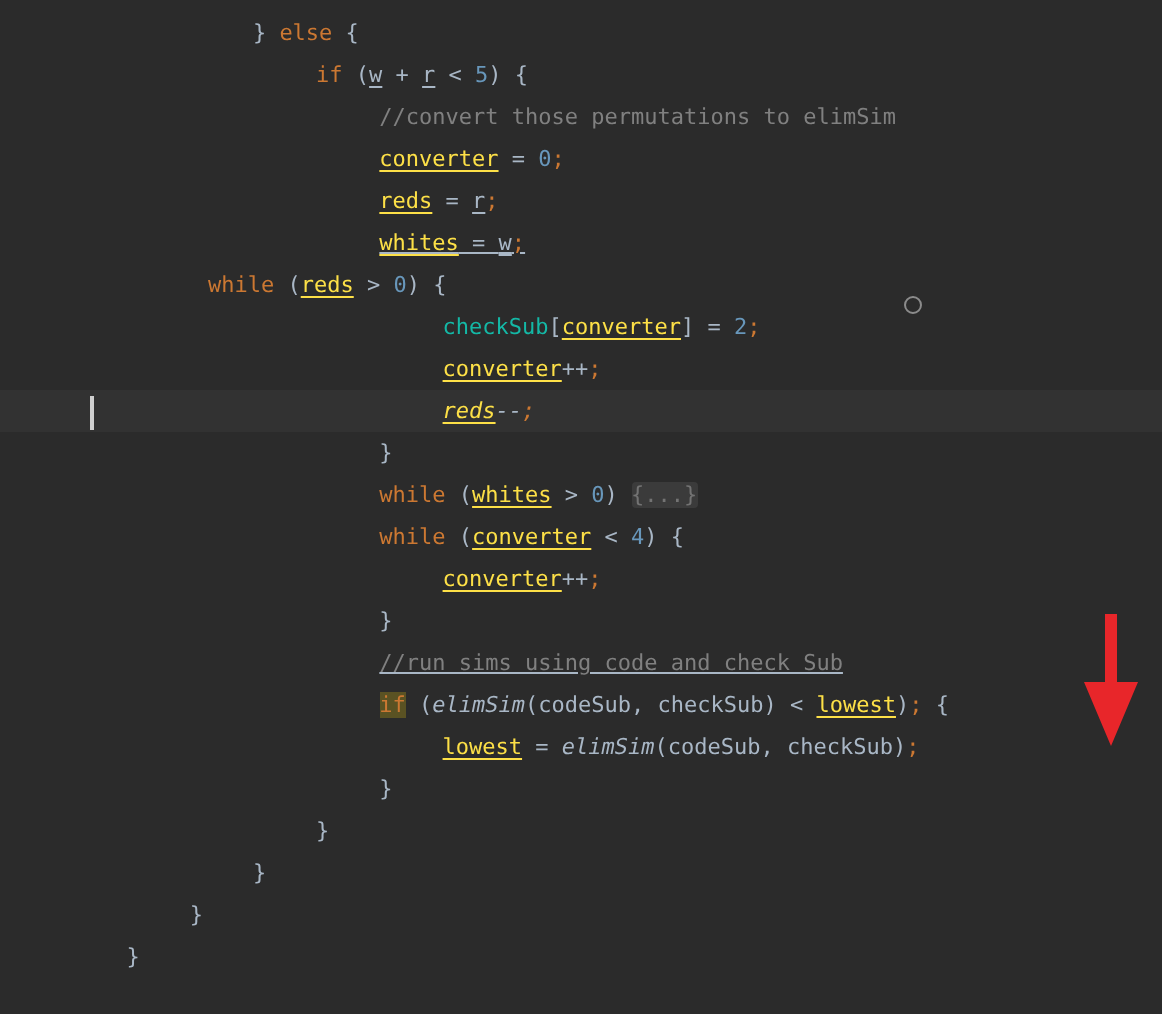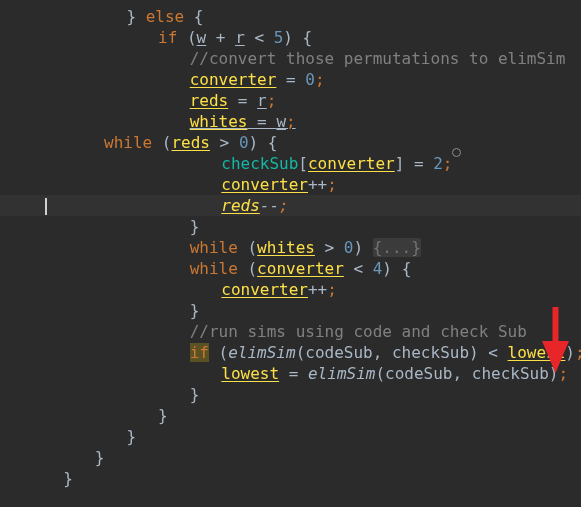--- a/index.html
+++ b/index.html
@@ -12,21 +12,21 @@
     height: 507px;
     overflow: hidden;
     font-family: "DejaVu Sans Mono", "Liberation Mono", monospace;
   }
 
   #editor {
     position: relative;
     width: 581px;
     height: 507px;
     background: #2b2b2b;
-    font-size: 16px;
+    font-size: 11px;
     line-height: 21px;
     color: #a9b7c6;
     -webkit-font-smoothing: antialiased;
   }
 
   .code-lines {
     position: absolute;
     top: 6px;
     left: 0;
     width: 581px;
@@ -114,21 +114,21 @@
       <div class="code-line"><span style="padding-left: 189.672px; text-decoration: underline;"><span class="t-field">whites</span><span class="t-punct"> = </span><span class="t-param">w</span><span class="t-semi">;</span></span></div>
       <div class="code-line"><span style="padding-left: 104px;"><span class="t-keyword">while</span><span class="t-punct"> (</span><span class="t-field">reds</span><span class="t-punct"> &gt; </span><span class="t-number">0</span><span class="t-punct">) {</span></span></div>
       <div class="code-line"><span style="padding-left: 221.284px;"><span class="t-default">checkSub</span><span class="t-punct">[</span><span class="t-field">converter</span><span class="t-punct">] = </span><span class="t-number">2</span><span class="t-semi">;</span></span></div>
       <div class="code-line"><span style="padding-left: 221.284px;"><span class="t-field">converter</span><span class="t-punct">++</span><span class="t-semi">;</span></span></div>
       <div class="code-line current"><span style="padding-left: 221.284px;"><span class="t-field">reds</span><span class="t-punct">--</span><span class="t-semi">;</span></span></div>
       <div class="code-line"><span style="padding-left: 189.672px;"><span class="t-brace">}</span></span></div>
       <div class="code-line"><span style="padding-left: 189.672px;"><span class="t-keyword">while</span><span class="t-punct"> (</span><span class="t-field">whites</span><span class="t-punct"> &gt; </span><span class="t-number">0</span><span class="t-punct">) </span><span class="t-fold">{...}</span></span></div>
       <div class="code-line"><span style="padding-left: 189.672px;"><span class="t-keyword">while</span><span class="t-punct"> (</span><span class="t-field">converter</span><span class="t-punct"> &lt; </span><span class="t-number">4</span><span class="t-punct">) {</span></span></div>
       <div class="code-line"><span style="padding-left: 221.284px;"><span class="t-field">converter</span><span class="t-punct">++</span><span class="t-semi">;</span></span></div>
       <div class="code-line"><span style="padding-left: 189.672px;"><span class="t-brace">}</span></span></div>
-      <div class="code-line"><span style="padding-left: 189.672px;"><span class="t-comment">//run sims using code and check Sub</span></span></div>
+      <div class="code-line"><span style="padding-left: 189.672px; text-decoration: underline;"><span class="t-comment">//run sims using code and check Sub</span></span></div>
       <div class="code-line"><span style="padding-left: 189.672px;"><span class="t-highlight">if</span><span class="t-punct"> (</span><span class="t-method">elimSim</span><span class="t-punct">(codeSub, checkSub) &lt; </span><span class="t-field">lowest</span><span class="t-punct">)</span><span class="t-semi">;</span><span class="t-punct"> {</span></span></div>
       <div class="code-line"><span style="padding-left: 221.284px;"><span class="t-field">lowest</span><span class="t-punct"> = </span><span class="t-method">elimSim</span><span class="t-punct">(codeSub, checkSub)</span><span class="t-semi">;</span></span></div>
       <div class="code-line"><span style="padding-left: 189.672px;"><span class="t-brace">}</span></span></div>
       <div class="code-line"><span style="padding-left: 158.06px;"><span class="t-brace">}</span></span></div>
       <div class="code-line"><span style="padding-left: 126.448px;"><span class="t-brace">}</span></span></div>
       <div class="code-line"><span style="padding-left: 94.836px;"><span class="t-brace">}</span></span></div>
       <div class="code-line"><span style="padding-left: 63.224px;"><span class="t-brace">}</span></span></div>
     </div>
 
   <div id="caret"></div>

